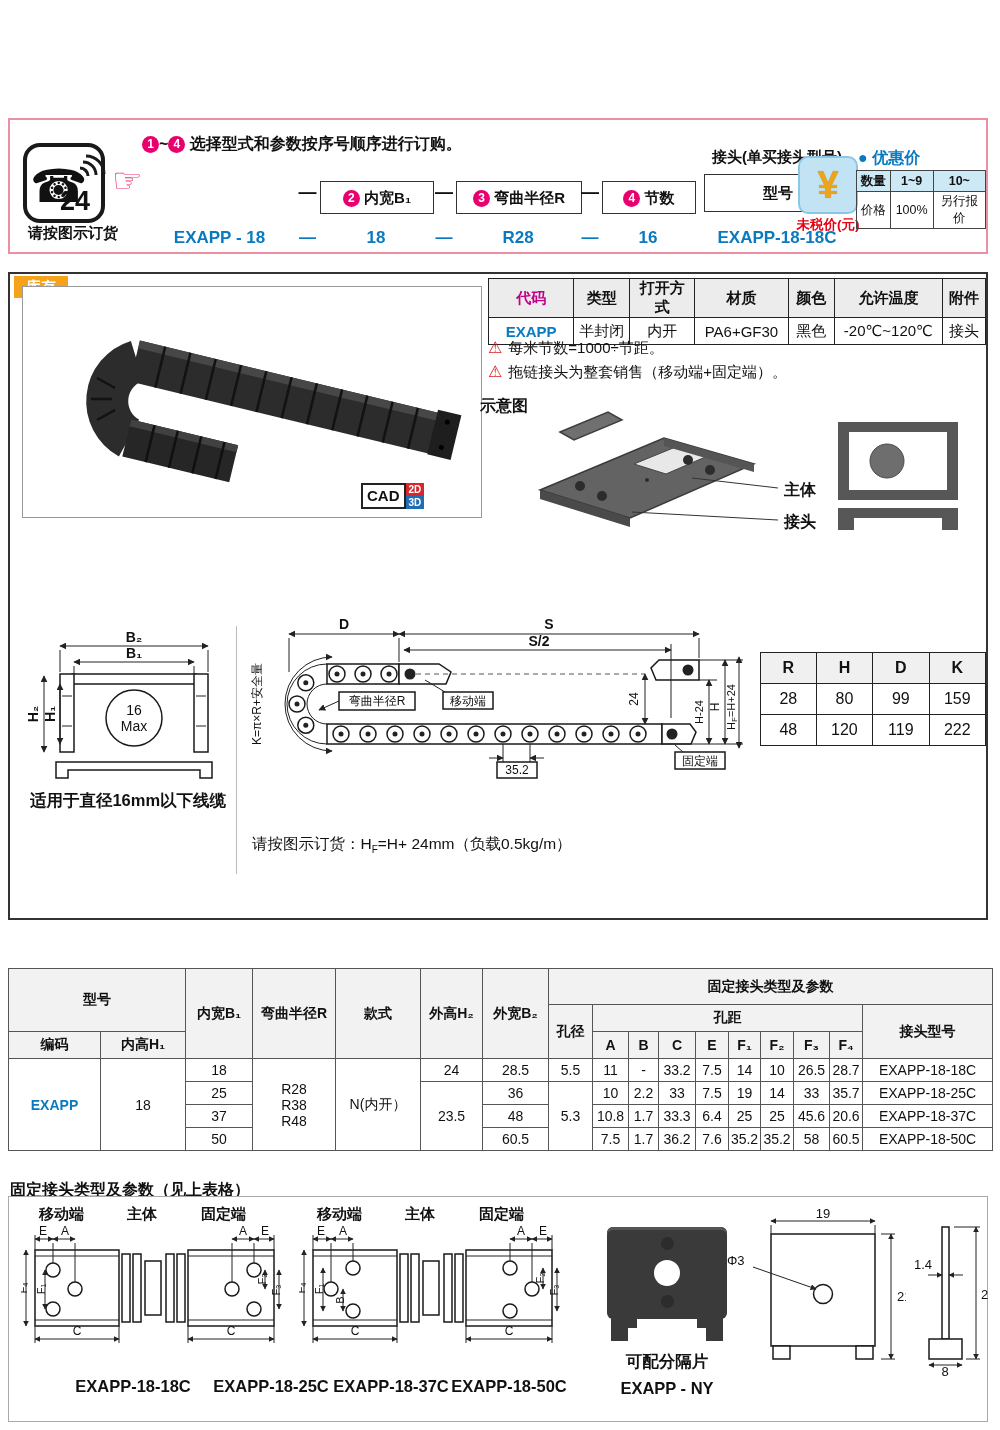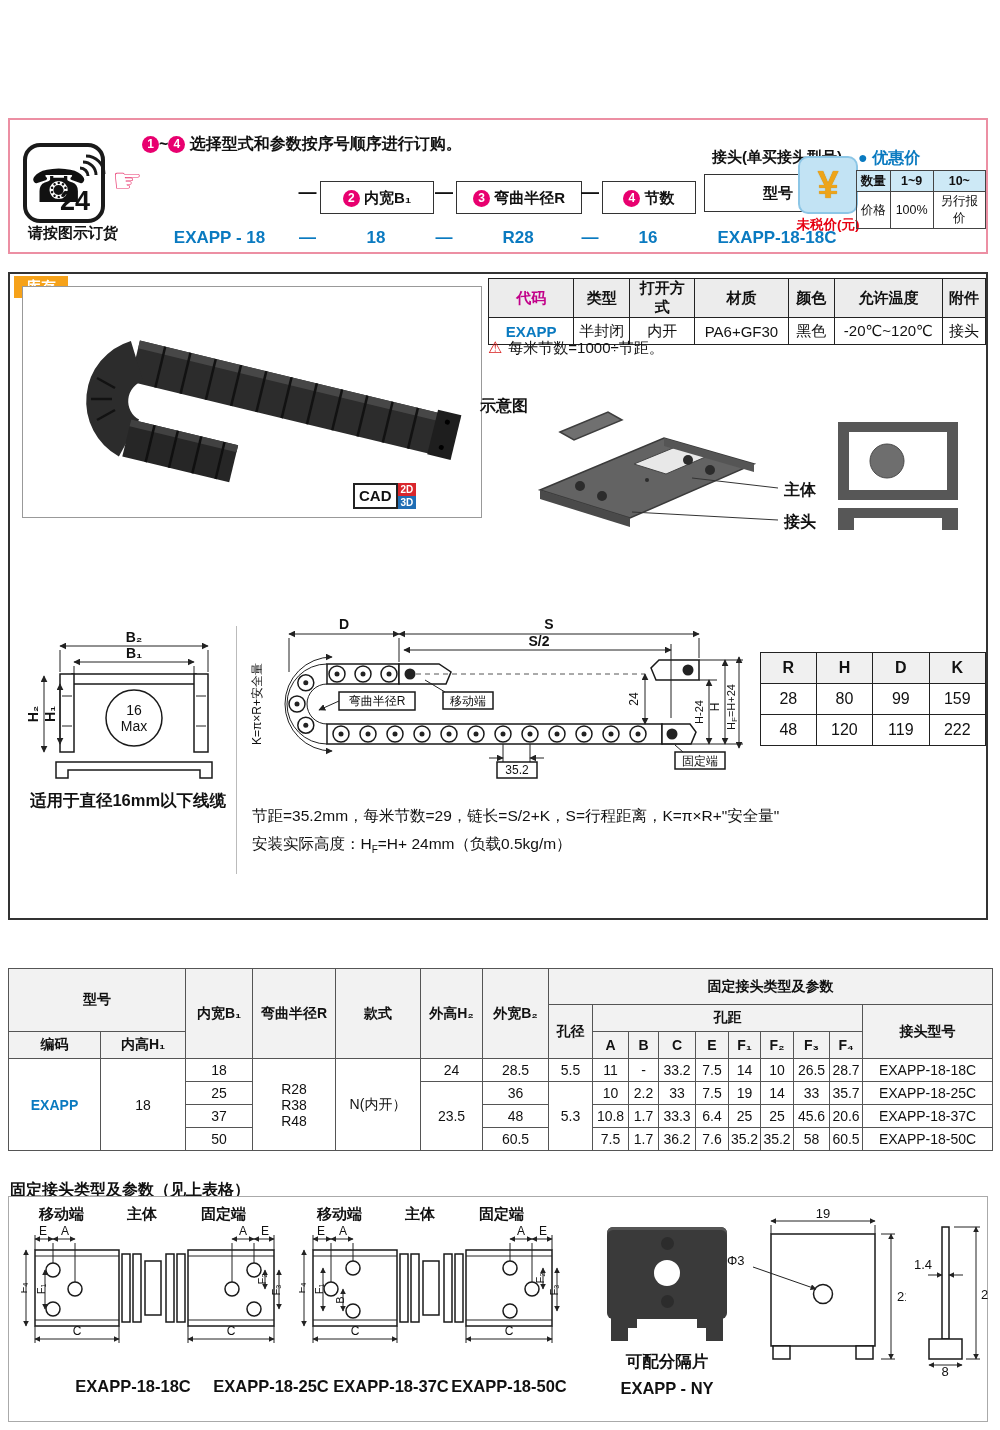--- a/index.html
+++ b/index.html
@@ -28,21 +28,21 @@
   .oval{color:#0a7ac0;font-weight:bold;font-size:17px;text-align:center;}
   .odash{font-size:18px;font-weight:bold;text-align:center;}
   .ptable{border-collapse:collapse;font-size:12.5px;}
   .ptable td{border:1px solid #444;text-align:center;padding:1px 2px;height:18px;}
   .ptable .pr1 td{background:#cde9f6;font-weight:bold;}
   
   .stock{left:8px;top:272px;width:976px;height:644px;border:2px solid #333;background:#fff;}
   .kc-badge{left:4px;top:2px;width:54px;height:22px;background:#f6a21a;color:#fff;font-size:15px;
             font-weight:bold;text-align:center;line-height:22px;}
   .photo{left:12px;top:12px;width:458px;height:230px;border:1px solid #999;background:#fff;}
-  .cadb{position:absolute;left:330px;top:196px;display:flex;align-items:stretch;}
+  .cadb{position:absolute;left:338px;top:196px;display:flex;align-items:stretch;}
   .cadn{border:2px solid #222;background:#fff;color:#111;font-weight:bold;font-size:15px;padding:2px 4px;}
   .cadc{display:flex;flex-direction:column;}
   .cad2{background:#d9262c;color:#fff;font-size:10px;font-weight:bold;padding:0 3px;line-height:13px;}
   .cad3{background:#1f6eb5;color:#fff;font-size:10px;font-weight:bold;padding:0 3px;line-height:13px;}
   .spec{border-collapse:collapse;font-size:15px;}
   .spec td{border:1px solid #222;text-align:center;height:26px;padding:0 3px;}
   .spec .sh td{background:#ececec;font-weight:bold;}
   .magenta{color:#c20089;}
   .blue{color:#0a7ac0;font-weight:bold;}
   .warn{font-size:15px;color:#111;}
@@ -215,20 +215,23 @@
         <td>黑色</td>
         <td>-20℃~120℃</td>
         <td>接头</td>
       </tr>
     </tbody>
       </table>
 
     <div class="abs warn" style="left:478px;top:64px;text-align:right;">
       <span class="tri">⚠</span><span>每米节数=1000÷节距。</span>
     </div>
+    <div class="abs warn" style="left:478px;top:88px;">
+      <span class="tri">⚠</span><span>拖链接头为整套销售（移动端+固定端）。</span>
+    </div>
 
     <div class="abs sec-label" style="left:470px;top:122px;">示意图</div>
     <svg class="abs" style="left:472px;top:130px;" width="506" height="132" viewBox="0 0 506 132">
       <path d="M78,28 L126,8 L140,16 L92,36 Z" fill="#707070" stroke="#3e3e3e" stroke-width="1.5"></path>
       <path d="M58,86 L182,34 L272,60 L148,114 Z" fill="#636363" stroke="#3a3a3a" stroke-width="1.5"></path>
       <path d="M152,60 L196,42 L228,51 L184,70 Z" fill="#e8e8e8" stroke="#444"></path>
       <path d="M58,86 L148,114 L148,123 L58,95 Z" fill="#4a4a4a"></path>
       <path d="M182,34 L272,60 L272,68 L182,42 Z" fill="#555"></path>
       <circle cx="98" cy="82" r="5" fill="#2c2c2c"></circle>
         <circle cx="120" cy="92" r="5" fill="#2c2c2c"></circle>
@@ -404,23 +407,22 @@
       </tr>
       <tr>
         <td>48</td>
             <td>120</td>
         <td>119</td>
             <td>222</td>
       </tr>
     </tbody>
       </table>
 
-    <div class="abs notes" style="left:242px;top:532px;">节距=35.2mm，每米节数=29，链长=S/2+K，S=行程距离，K=π×R+"安全量"</div>
     <div class="abs notes" style="left:242px;top:560px;">
-      <span>安装实际高度：H</span><sub class="f">F</sub><span>=H+ 24mm（负载0.5kg/m）</span>
+      <span>请按图示订货：H</span><sub class="f">F</sub><span>=H+ 24mm（负载0.5kg/m）</span>
     </div>
   </div>
 
   <table class="abs mt" style="left:8px;top:968px;width:984px;">
     <colgroup>
       <col style="width:92px">
         <col style="width:85px">
         <col style="width:67px">
         <col style="width:83px">
       <col style="width:85px">

